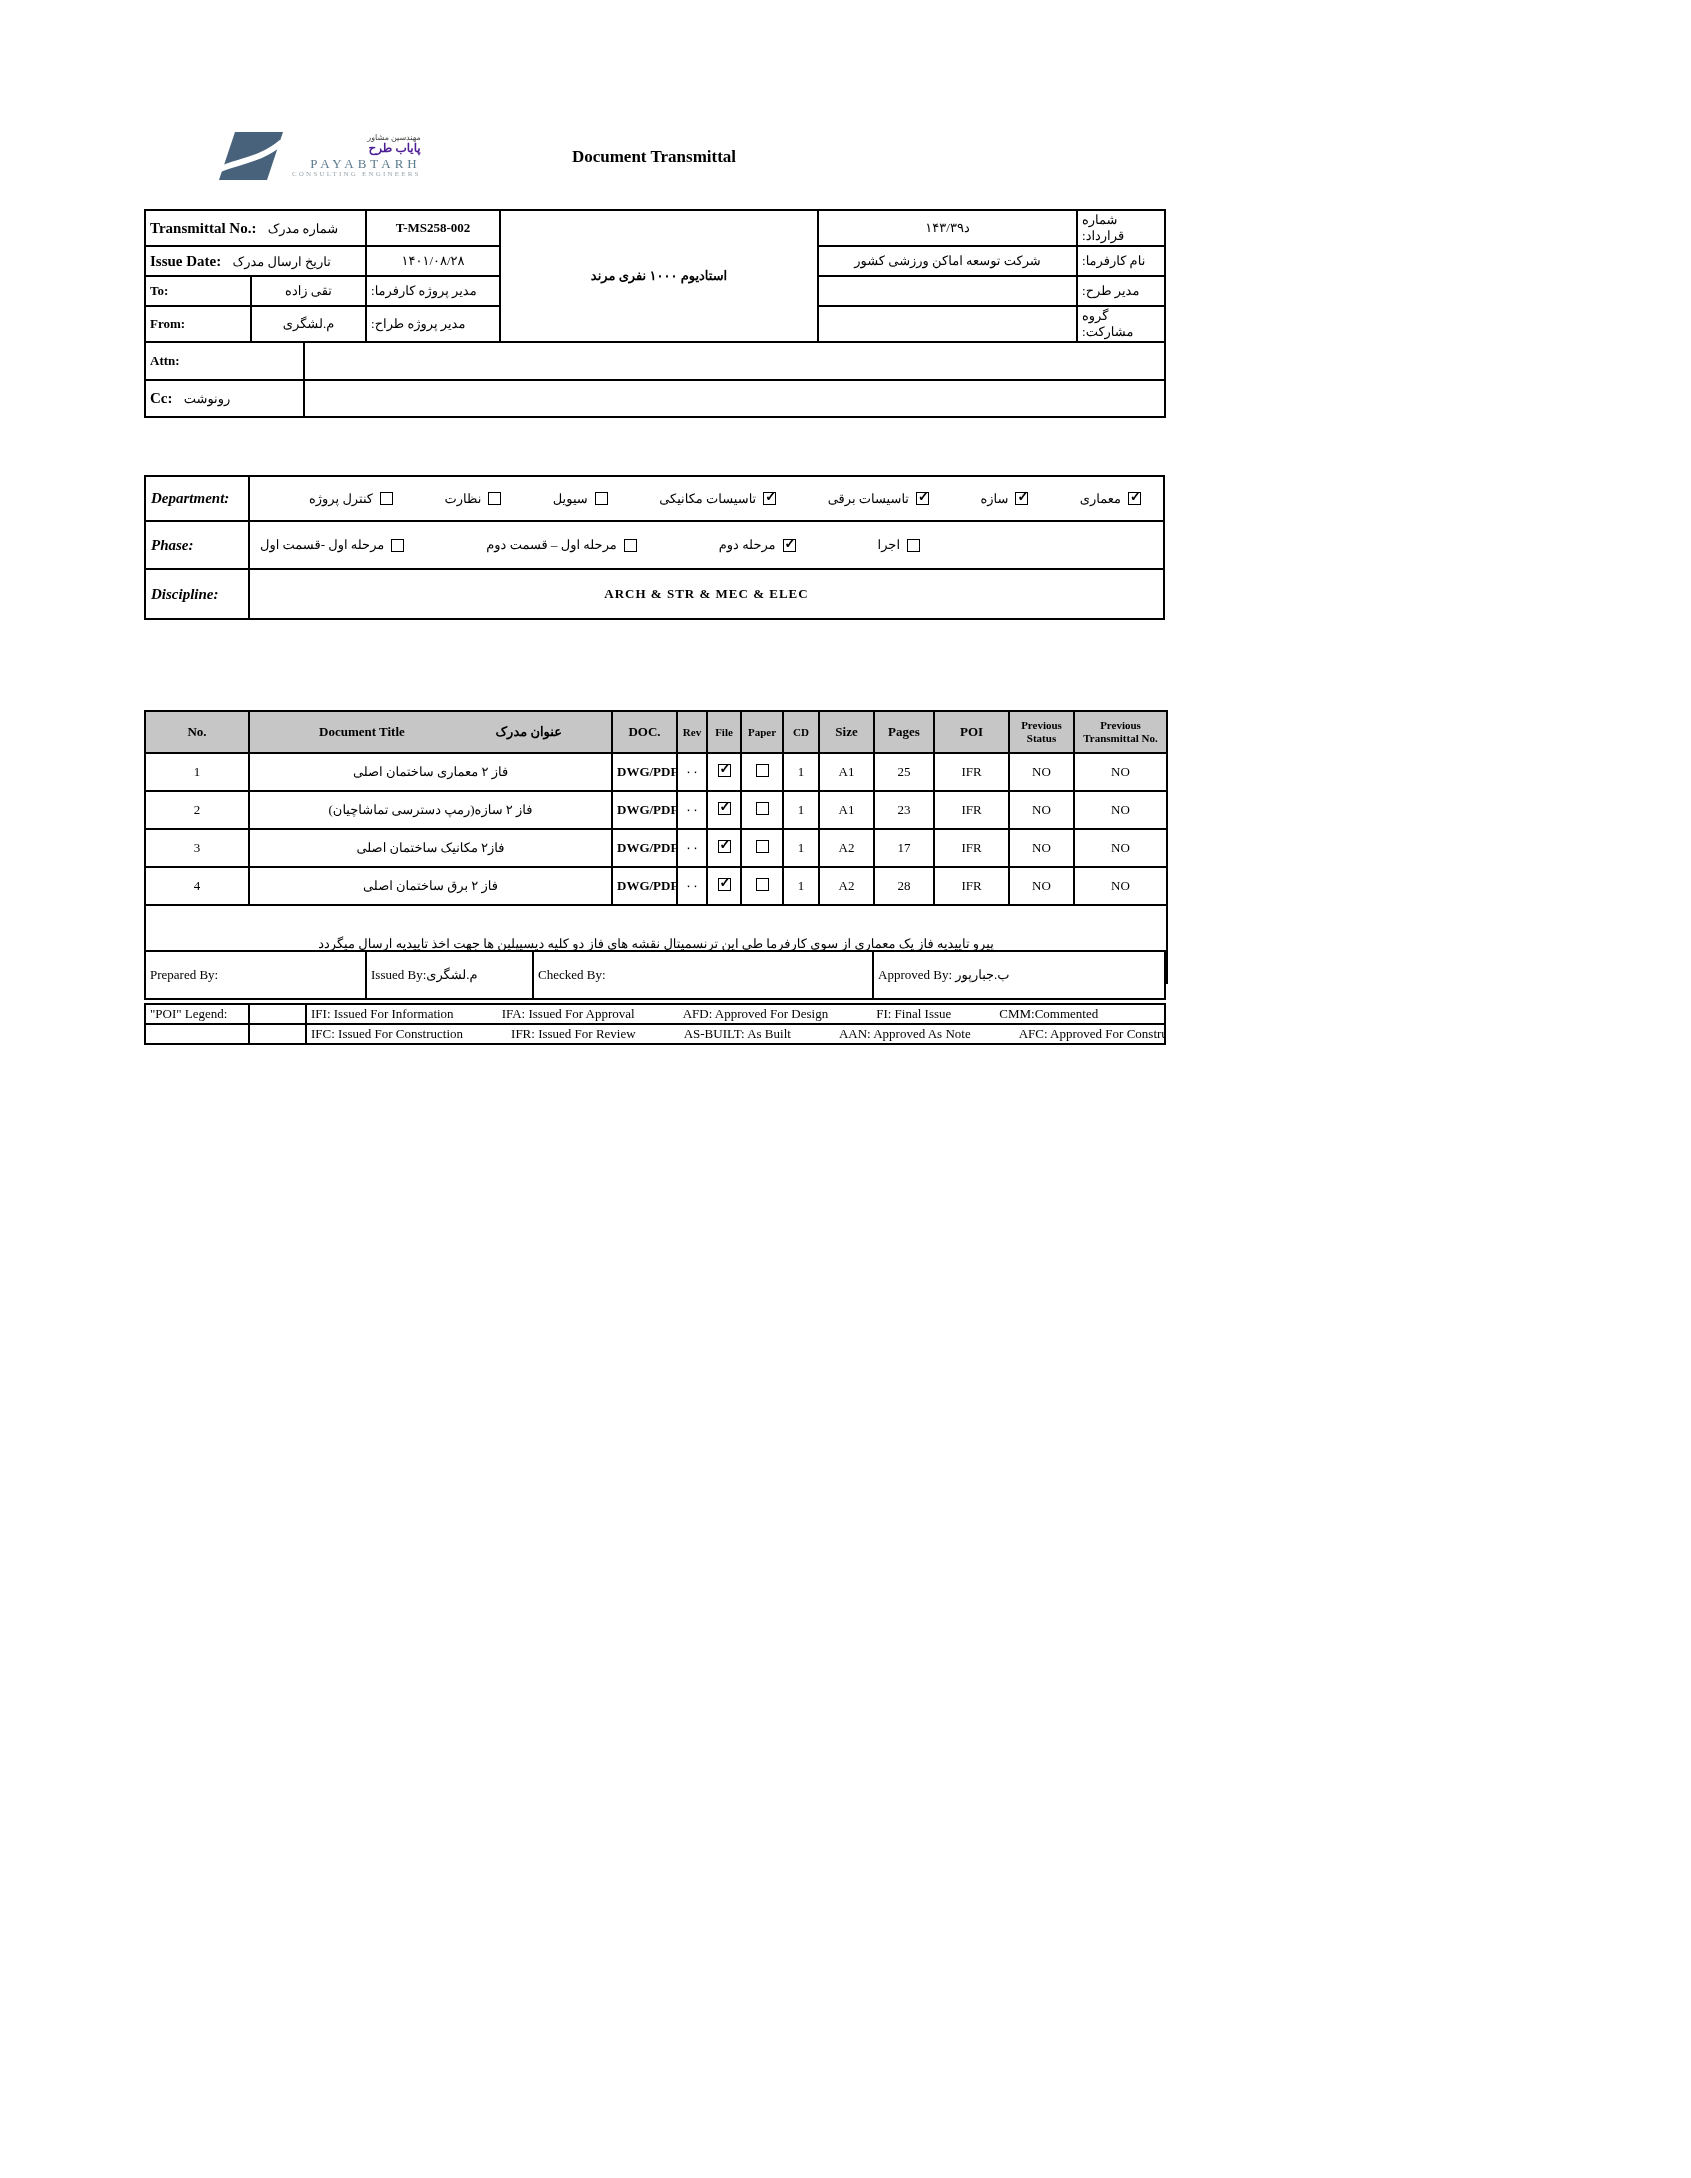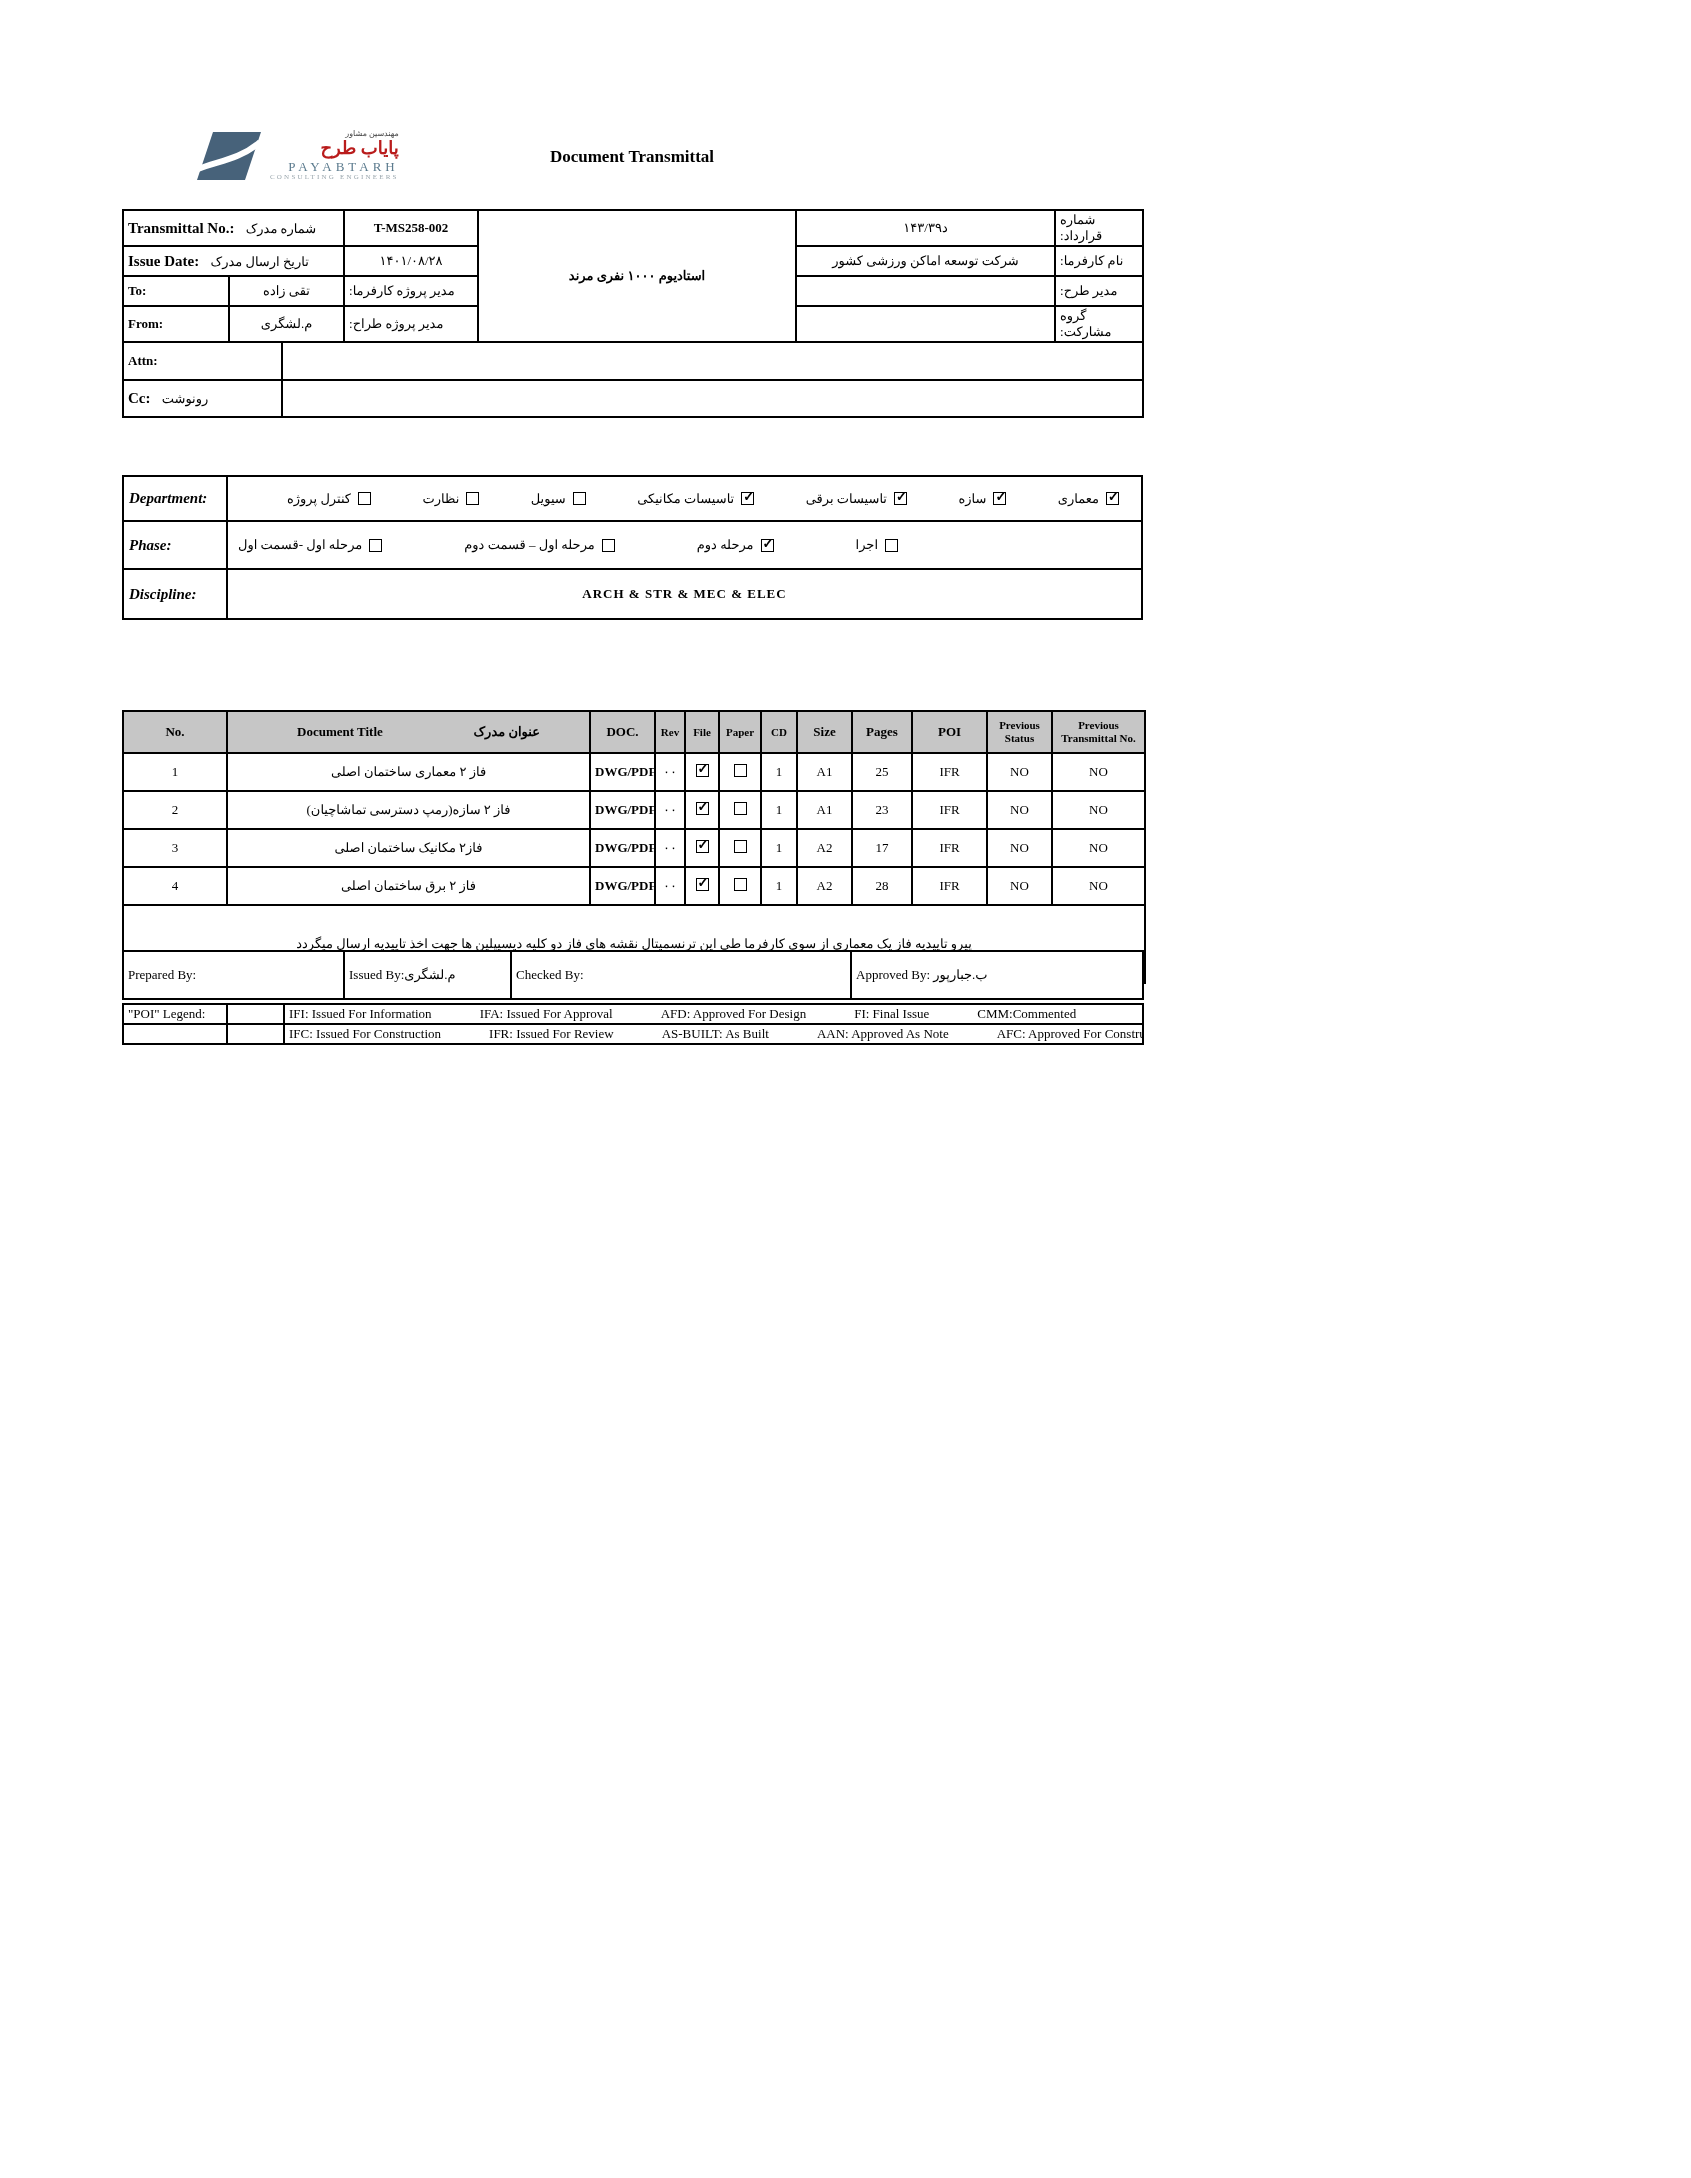--- a/index.html
+++ b/index.html
@@ -1,30 +1,30 @@
 <!DOCTYPE html>
 <html><head>
 <meta charset="utf-8">
 <style>
   * { margin:0; padding:0; box-sizing:border-box; }
   html,body { background:#fff; }
   .page {
     position:relative; width:1500px; height:2178px; background:#ffffff;
-    font-family:"Liberation Serif", serif; color:#000;
+    font-family:"Liberation Serif", serif; color:#000;margin-left:22px;
   }
   .content { position:absolute; left:122px; top:0; width:1020px; height:2178px; }
 
   
   .doc-title { position:absolute; top:147px; left:0; width:100%; text-align:center;
                font-size:17px; font-weight:bold; }
   .logo { position:absolute; top:130px; left:75px; display:flex; gap:9px; align-items:center; }
   .logo-mark { width:64px; height:52px; display:block; }
   .logo-text { display:flex; flex-direction:column; align-items:flex-end; line-height:1.05; }
   .logo-fa-tag { font-size:8px; color:#444; direction:rtl; }
-  .logo-fa-name { font-size:18px; font-weight:bold; color:#b91c1c; direction:rtl; }
+  .logo-fa-name { font-size:12px; font-weight:bold; color:#4c1d95; direction:rtl; }
   .logo-en { font-size:13px; letter-spacing:4px; color:#5c7b8e; margin-top:2px;text-align:center; }
   .logo-sub { font-size:7px; letter-spacing:2.2px; color:#9aa6ad; margin-top:1px; }
 
   
   table.tbl { border-collapse:collapse; table-layout:fixed; width:1020px;
               position:absolute; left:0; background:#fff; }
   table.tbl td { border:2px solid #000; font-size:13px; padding:1px 4px; overflow:hidden;
                  vertical-align:middle; }
   .b { font-weight:bold; }
   .center { text-align:center; }

